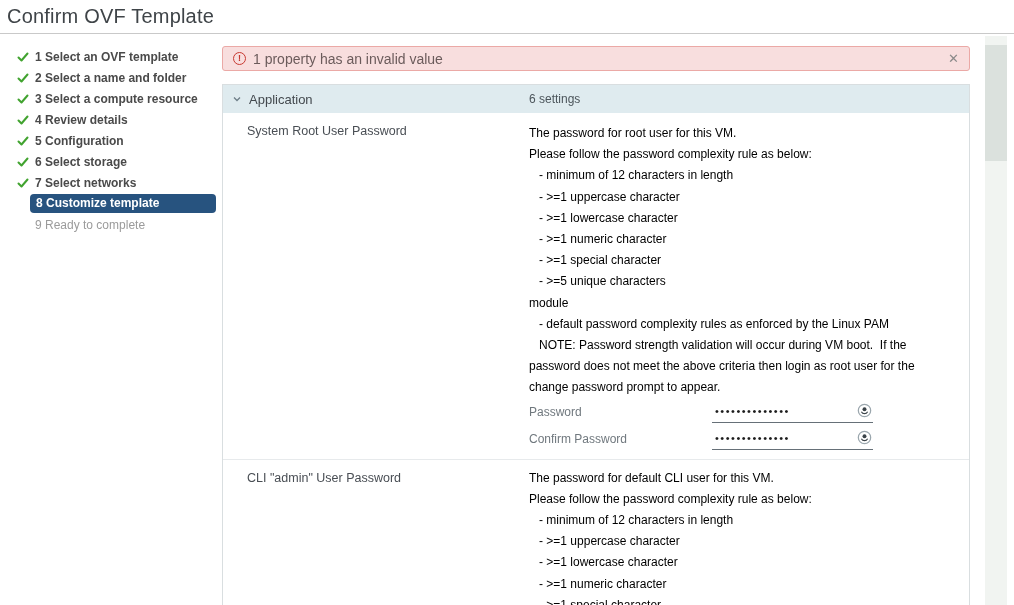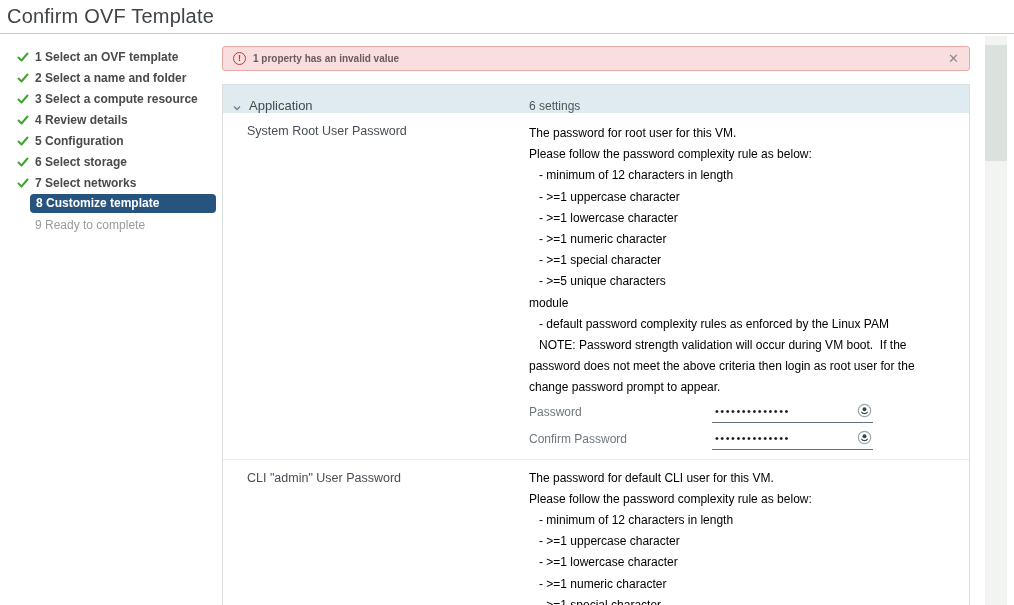--- a/index.html
+++ b/index.html
@@ -22,29 +22,29 @@
   .step .pill { margin-left:30px; width:186px; background:#27537F; color:#fff;
     border-radius:4px; padding:2px 0 3px 6px; font-weight:600; }
 
   
   .alert { position:absolute; left:222px; top:46px; width:748px; height:25px;
     background:#F8DEDE; border:1px solid #EBA9A6; border-radius:3px;
     display:flex; align-items:center; padding:0 10px; gap:7px; }
   .alert-icon { width:13px; height:13px; min-width:13px; border:1.3px solid #C83A32;
     border-radius:50%; color:#C83A32; font-size:9px; font-weight:700; line-height:10px;
     text-align:center; }
-  .alert-text { font-size:10px; color:#6B5B5B;font-weight:bold; }
+  .alert-text { font-size:14px; color:#6B5B5B; }
   .alert-close { margin-left:auto; color:#8A8A8A; font-size:13px; line-height:1;
     cursor:pointer; background:none; border:none; font-family:inherit; }
 
   
   .panel { position:absolute; left:222px; top:84px; width:748px; height:620px;
     border:1px solid #D9DEE0; background:#fff; }
   .panel-header { position:relative; height:28px; background:#DFEBEF; display:flex;
-    align-items:flex-end; padding-left:9px; cursor:pointer; }
+    align-items:center; padding-left:9px; cursor:pointer; }
   .panel-header .chev { display:flex; align-items:center; margin-right:7px; }
   .section-label { font-size:13px; font-weight:500; color:#43494E; }
   .settings-count { position:absolute; left:306px; font-size:12px; color:#4C555B; font-weight:400; }
 
   .group { position:relative; padding:10px 0 6px 0; }
   .group + .group { border-top:1px solid #E7EAEC; padding-top:8px; }
   .group-name { position:absolute; left:24px; top:11px; font-size:12.5px; color:#494E54; }
   .group-content { margin-left:306px; margin-right:24px; }
   .desc-line { font-size:12px; line-height:21.2px; color:#000000; white-space:pre; }
 

